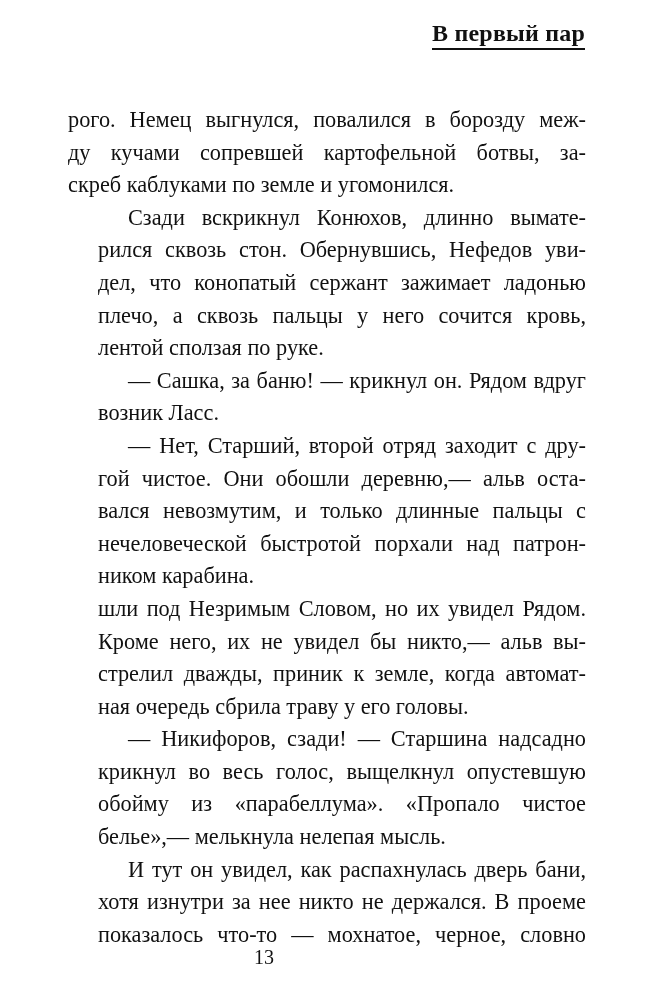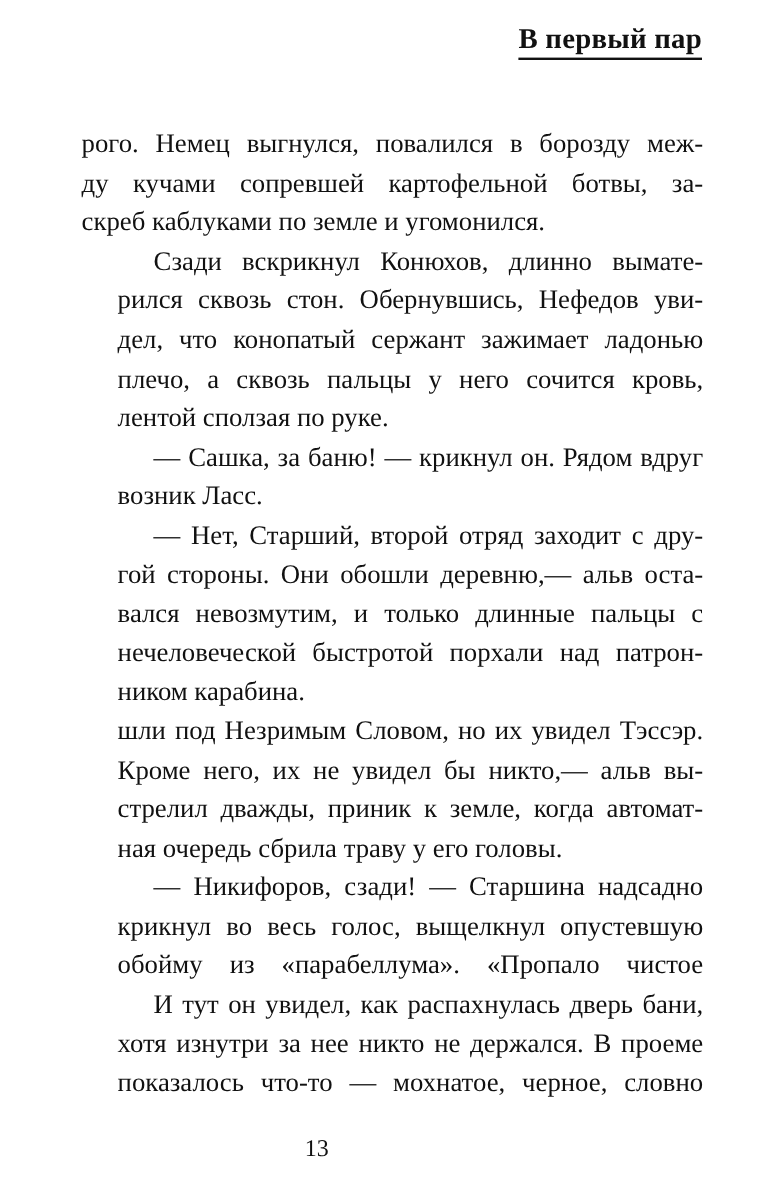--- a/index.html
+++ b/index.html
@@ -85,35 +85,36 @@
     <span class="line">дел, что конопатый сержант зажимает ладонью</span>
     <span class="line">плечо, а сквозь пальцы у него сочится кровь,</span>
     <span class="line last">лентой сползая по руке.</span>
   </p>
   <p>
     <span class="line indent">— Сашка, за баню! — крикнул он. Рядом вдруг</span>
     <span class="line last">возник Ласс.</span>
   </p>
   <p>
     <span class="line indent">— Нет, Старший, второй отряд заходит с дру-</span>
-    <span class="line">гой стороны. Они обошли деревню,— альв оста-</span>
+    <span class="line">гой чистое. Они обошли деревню,— альв оста-</span>
     <span class="line">вался невозмутим, и только длинные пальцы с</span>
     <span class="line">нечеловеческой быстротой порхали над патрон-</span>
     <span class="line last">ником карабина.</span>
   </p>
   <p>
-    <span class="line">шли под Незримым Словом, но их увидел Тэссэр.</span>
+    <span class="line">шли под Незримым Словом, но их увидел Рядом.</span>
     <span class="line">Кроме него, их не увидел бы никто,— альв вы-</span>
     <span class="line">стрелил дважды, приник к земле, когда автомат-</span>
     <span class="line last">ная очередь сбрила траву у его головы.</span>
   </p>
   <p>
     <span class="line indent">— Никифоров, сзади! — Старшина надсадно</span>
     <span class="line">крикнул во весь голос, выщелкнул опустевшую</span>
     <span class="line">обойму из «парабеллума». «Пропало чистое</span>
+    <span class="line last">белье»,— мелькнула нелепая мысль.</span>
   </p>
   <p>
     <span class="line indent">И тут он увидел, как распахнулась дверь бани,</span>
     <span class="line">хотя изнутри за нее никто не держался. В проеме</span>
     <span class="line">показалось что-то — мохнатое, черное, словно</span>
 
   </p>
 </div>
 
 <div class="page-number">13</div>

